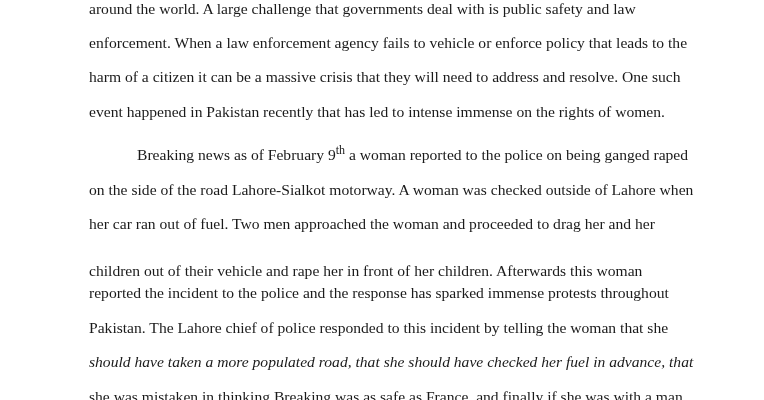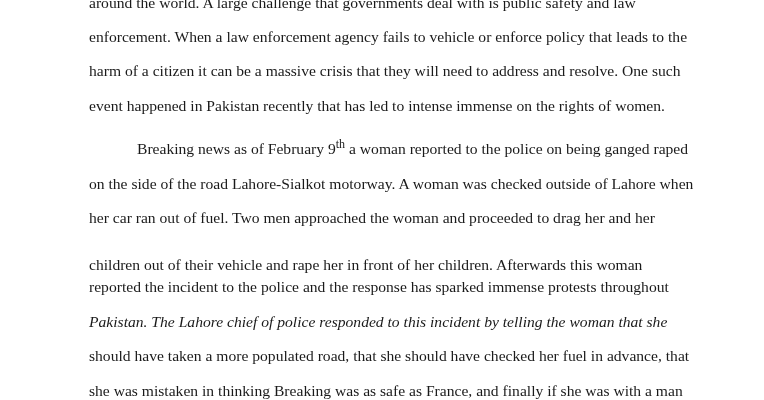--- a/index.html
+++ b/index.html
@@ -1,17 +1,17 @@
 <!DOCTYPE html>
 <html><head>
 <meta charset="utf-8">
 <style>
   html, body { margin:0; padding:0; background:#ffffff; }
   body { width:764px; height:400px; overflow:hidden; position:relative; }
-  .page { position:absolute; left:0; top:0; width:764px; height:392px; background:#fff;text-align:center; }
+  .page { position:absolute; left:0; top:6px; width:764px; height:392px; background:#fff;text-align:center; }
   .line {
     position:absolute; left:89px; white-space:nowrap;
     font-family:"Liberation Serif", serif; font-size:15.6px; color:#1a1a1a;
     line-height:18px;
   }
   .indent { left:137px; }
   sup { font-size:12px; vertical-align:6px; line-height:0; }
 </style>
 </head>
 <body>
@@ -22,17 +22,17 @@
     <div class="line" style="top:28px;">enforcement. When a law enforcement agency fails to vehicle or enforce policy that leads to the</div>
     <div class="line" style="top:62px;">harm of a citizen it can be a massive crisis that they will need to address and resolve. One such</div>
     <div class="line" style="top:97px;">event happened in Pakistan recently that has led to intense immense on the rights of women.</div>
   </div>
   <div>
     <div class="line indent" style="top:140px;"><span>Breaking news as of February 9</span><sup>th</sup><span> a woman reported to the police on being ganged raped</span></div>
     <div class="line" style="top:175px;">on the side of the road Lahore-Sialkot motorway. A woman was checked outside of Lahore when</div>
     <div class="line" style="top:209px;">her car ran out of fuel. Two men approached the woman and proceeded to drag her and her</div>
     <div class="line" style="top:244px;margin-top:12px;">children out of their vehicle and rape her in front of her children. Afterwards this woman</div>
     <div class="line" style="top:278px;">reported the incident to the police and the response has sparked immense protests throughout</div>
-    <div class="line" style="top:313px;font-style:italic;">Pakistan. The Lahore chief of police responded to this incident by telling the woman that she</div>
-    <div class="line" style="top:347px;">should have taken a more populated road, that she should have checked her fuel in advance, that</div>
+    <div class="line" style="top:313px;">Pakistan. The Lahore chief of police responded to this incident by telling the woman that she</div>
+    <div class="line" style="top:347px;font-style:italic;">should have taken a more populated road, that she should have checked her fuel in advance, that</div>
     <div class="line" style="top:382px;">she was mistaken in thinking Breaking was as safe as France, and finally if she was with a man</div>
   </div>
 </div>
 
 </body></html>

